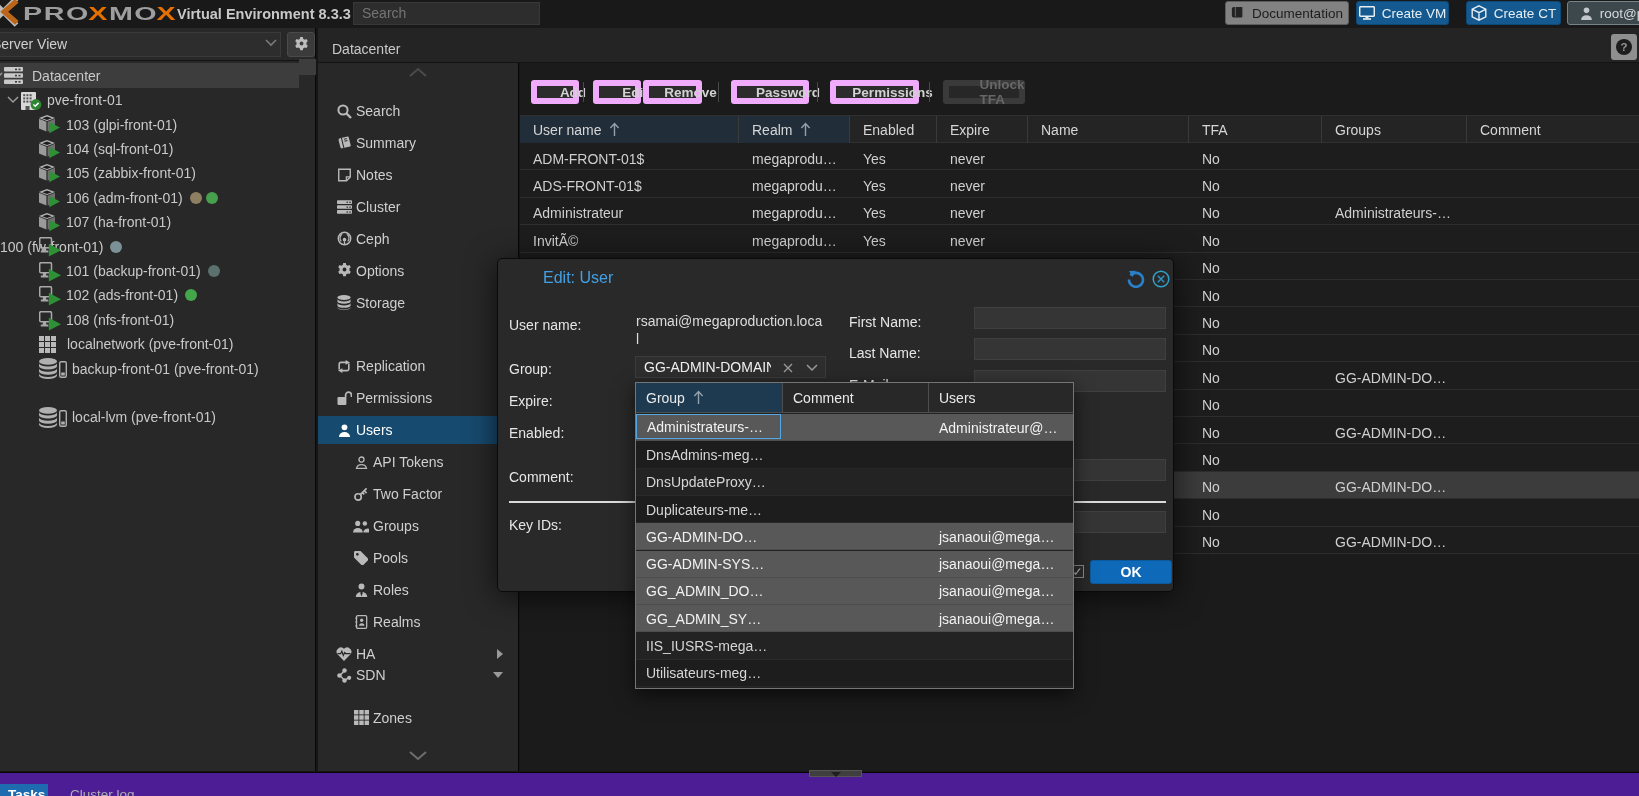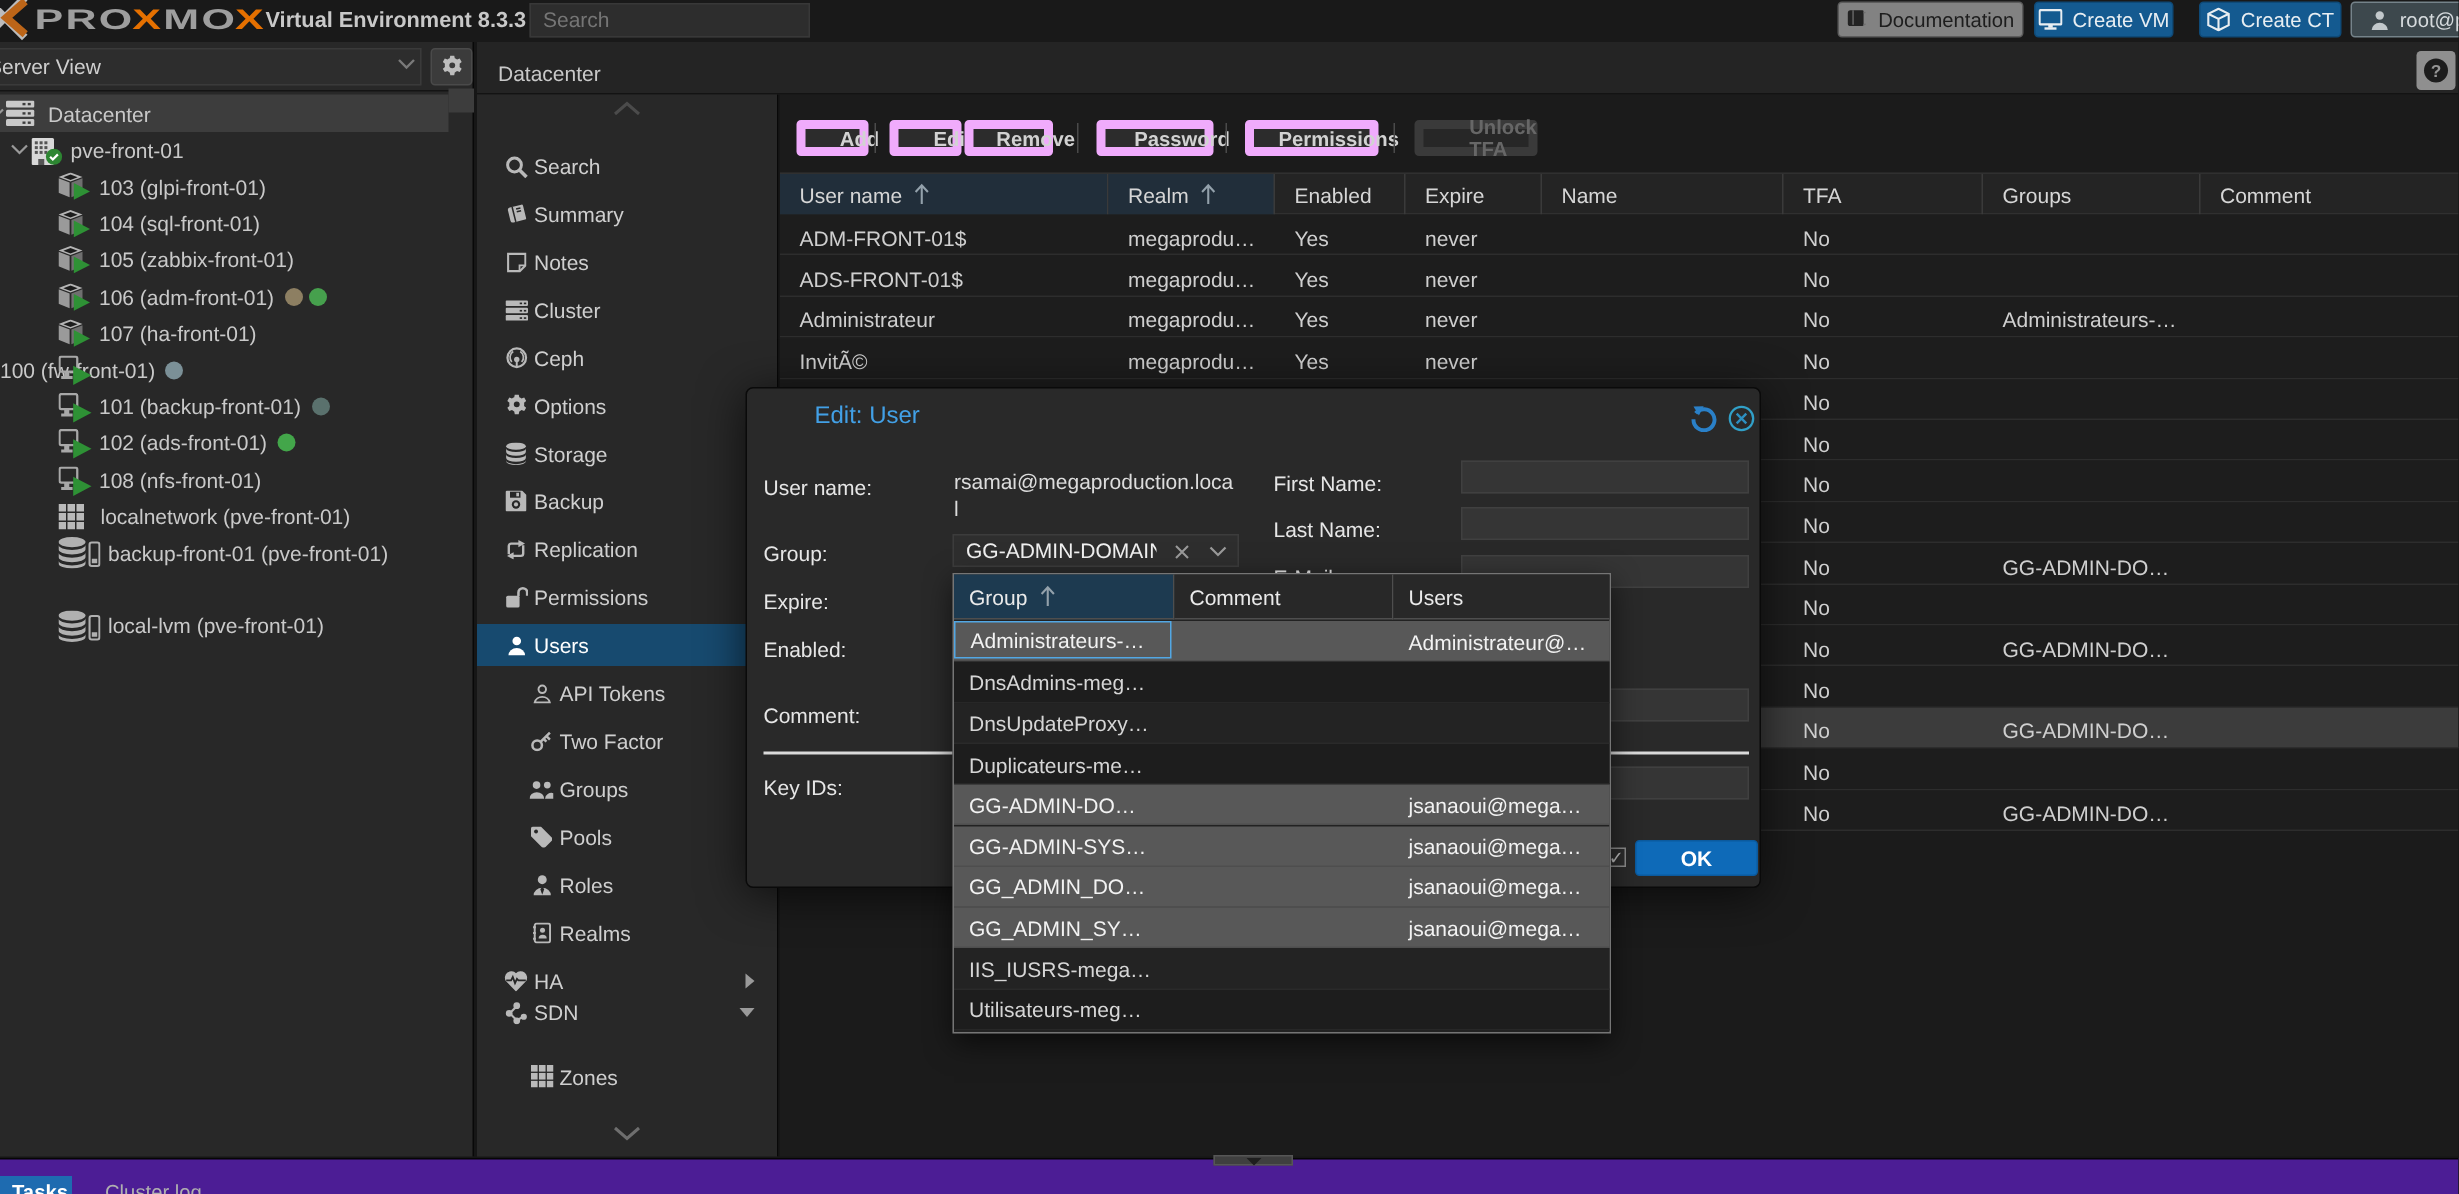--- a/index.html
+++ b/index.html
@@ -383,29 +383,20 @@
     <div class="nrow" style="top:225.5px"><span class="nic">
           <svg width="14" height="15" viewBox="0 0 14 16">
             <g fill="#b9b9b9">
               <ellipse cx="7" cy="2.6" rx="7" ry="2.6"></ellipse>
               <path d="M0 4.2 a7 2.6 0 0 0 14 0 v2.6 a7 2.6 0 0 1 -14 0 z"></path>
               <path d="M0 8.5 a7 2.6 0 0 0 14 0 v2.6 a7 2.6 0 0 1 -14 0 z"></path>
               <path d="M0 12.8 a7 2.6 0 0 0 14 0 v0.6 a7 2.6 0 0 1 -14 0 z"></path>
             </g>
           </svg>
         </span>Storage</div>
-    <div class="nrow" style="top:257.4px"><span class="nic">
-          <svg width="14" height="14" viewBox="0 0 14 14">
-            <path fill="#b9b9b9" d="M0 1 a1 1 0 0 1 1-1 h10 l3 3 v10 a1 1 0 0 1 -1 1 h-12 a1 1 0 0 1 -1-1 z"></path>
-            <rect x="3" y="0.8" width="7" height="4" fill="#262626"></rect>
-            <rect x="7.2" y="1.5" width="1.8" height="2.4" fill="#b9b9b9"></rect>
-            <circle cx="7" cy="9.3" r="2.8" fill="#262626"></circle>
-            <circle cx="7" cy="9.3" r="1.4" fill="#b9b9b9"></circle>
-          </svg>
-        </span>Backup</div>
     <div class="nrow" style="top:289.4px"><span class="nic">
           <svg width="16" height="13" viewBox="0 0 16 13">
             <path fill="none" stroke="#b9b9b9" stroke-width="1.6" d="M3.2 9.5 V4 a1.6 1.6 0 0 1 1.6-1.6 h6"></path>
             <path fill="#b9b9b9" d="M9.6 0 L14 2.4 L9.6 4.8 Z"></path>
             <path fill="none" stroke="#b9b9b9" stroke-width="1.6" d="M12.8 3.5 V9 a1.6 1.6 0 0 1 -1.6 1.6 h-6"></path>
             <path fill="#b9b9b9" d="M6.4 8.2 L2 10.6 L6.4 13 Z"></path>
           </svg>
         </span>Replication</div>
     <div class="nrow" style="top:321.3px"><span class="nic">
           <svg width="15" height="15" viewBox="0 0 16 15">

